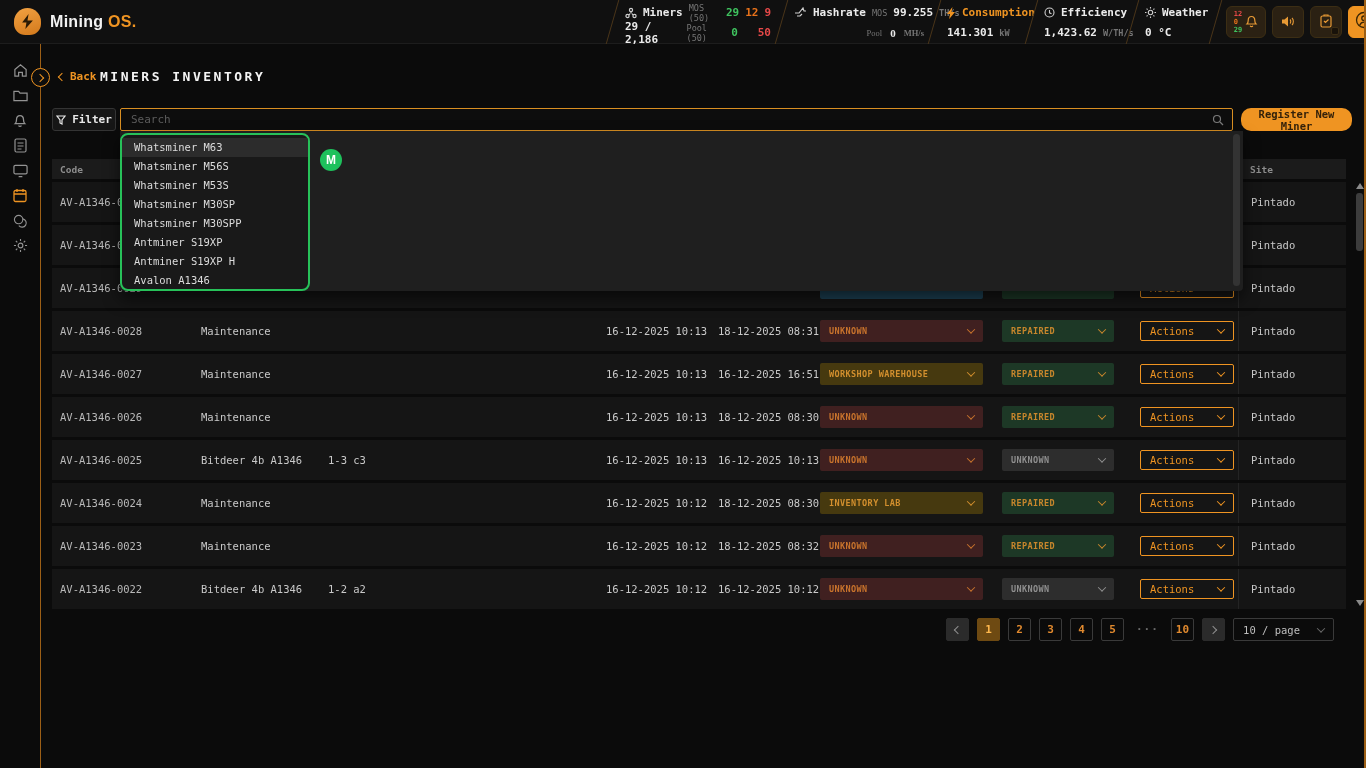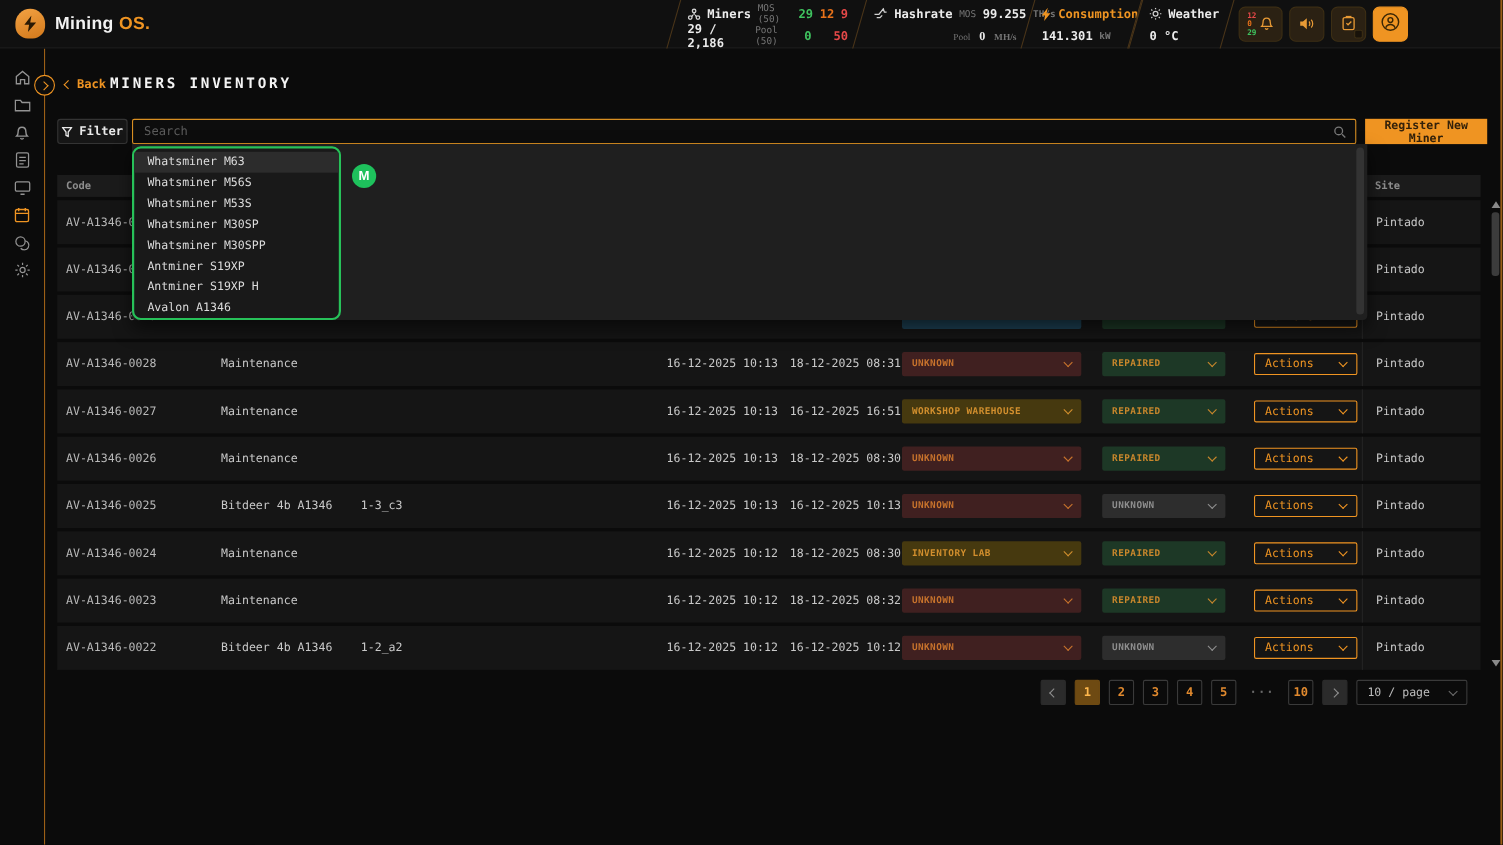--- a/index.html
+++ b/index.html
@@ -45,21 +45,21 @@
   
   .back { position:absolute; left:57px; top:70px; font-size:11px; font-weight:bold; color:#ef9422; display:flex; gap:5px; align-items:center; cursor:pointer; }
   .page-title { position:absolute; left:100px; top:69px; font-size:13px; font-weight:bold; letter-spacing:2.5px; color:#f4f4f4; }
 
   
   .filter-btn { position:absolute; left:52px; top:108px; width:64px; height:23px; background:#161616; border:1px solid #343434; border-radius:3px; color:#e9e9e9; font-size:11px; font-weight:bold; display:flex; align-items:center; justify-content:center; gap:6px; cursor:pointer; font-family:inherit; }
   .search-wrap { position:absolute; left:120px; top:108px; width:1113px; height:23px; border:1px solid #d98f22; border-radius:2px; background:#0d0d0d; display:flex; align-items:center; }
   .search-wrap input { flex:1; height:100%; background:transparent; border:none; outline:none; color:#cccccc; font-size:11px; font-family:inherit; padding:0 10px; }
   .search-wrap input::placeholder { color:#5c5c5c; }
   .search-ic { color:#7a7a7a; margin-right:8px; display:flex; }
-  .register-btn { position:absolute; left:1241px; top:108px; width:111px; height:23px; background:#ef9422; border:none; border-radius:0; color:#33210a; font-size:10.5px; font-weight:bold; font-family:inherit; cursor:pointer; }
+  .register-btn { position:absolute; left:1241px; top:108px; width:111px; height:23px; background:#ef9422; border:none; border-radius:10px; color:#33210a; font-size:10.5px; font-weight:bold; font-family:inherit; cursor:pointer; }
 
   
   .grid-cols { display:grid; grid-template-columns:141px 127px 278px 112px 110px 182px 138px 98px 1fr; }
   .table { position:absolute; left:52px; top:159px; width:1294px; }
   .thead { height:20px; background:#1b1b1b; align-items:center; font-size:9.5px; font-weight:bold; color:#8d8d8d; }
   .thead .hc { padding-left:8px; }
   .thead .hsite { padding-left:12px; }
   .trow { height:40px; margin-top:3px; background:#151515; align-items:center; font-size:10.5px; color:#c9c9c9; }
   .cell { padding-left:8px; white-space:nowrap; overflow:hidden; }
   .cell.code { color:#b9b9b9; }
@@ -174,20 +174,35 @@
         </span>
         <span class="slabel orange">Consumption</span>
       </div>
       <div class="srow">
         <span class="sval">141.301</span>
         <span class="unit">kW</span>
       </div>
     </div>
     <div class="divider"></div>
 
+    <div class="sec" style="width:100px;">
+      <div class="srow">
+        <span class="sicon">
+          <svg width="11" height="11" viewBox="0 0 11 11" fill="none" stroke="currentColor" stroke-width="1.1">
+              <circle cx="5.5" cy="5.5" r="4.5"></circle>
+              <path d="M5.5 3v2.8l2 1"></path>
+            </svg>
+        </span>
+        <span class="slabel">Efficiency</span>
+      </div>
+      <div class="srow">
+        <span class="sval">1,423.62</span>
+        <span class="unit">W/TH/s</span>
+      </div>
+    </div>
     <div class="divider"></div>
 
     <div class="sec" style="width:82px;">
       <div class="srow">
         <span class="sicon">
           <svg width="11" height="11" viewBox="0 0 11 11" fill="none" stroke="currentColor" stroke-width="1.1">
               <circle cx="5.5" cy="5.5" r="2.2"></circle>
               <path d="M5.5 0v1.5M5.5 9.5V11M0 5.5h1.5M9.5 5.5H11M1.6 1.6l1 1M8.4 8.4l1 1M9.4 1.6l-1 1M2.6 8.4l-1 1"></path>
             </svg>
         </span>

